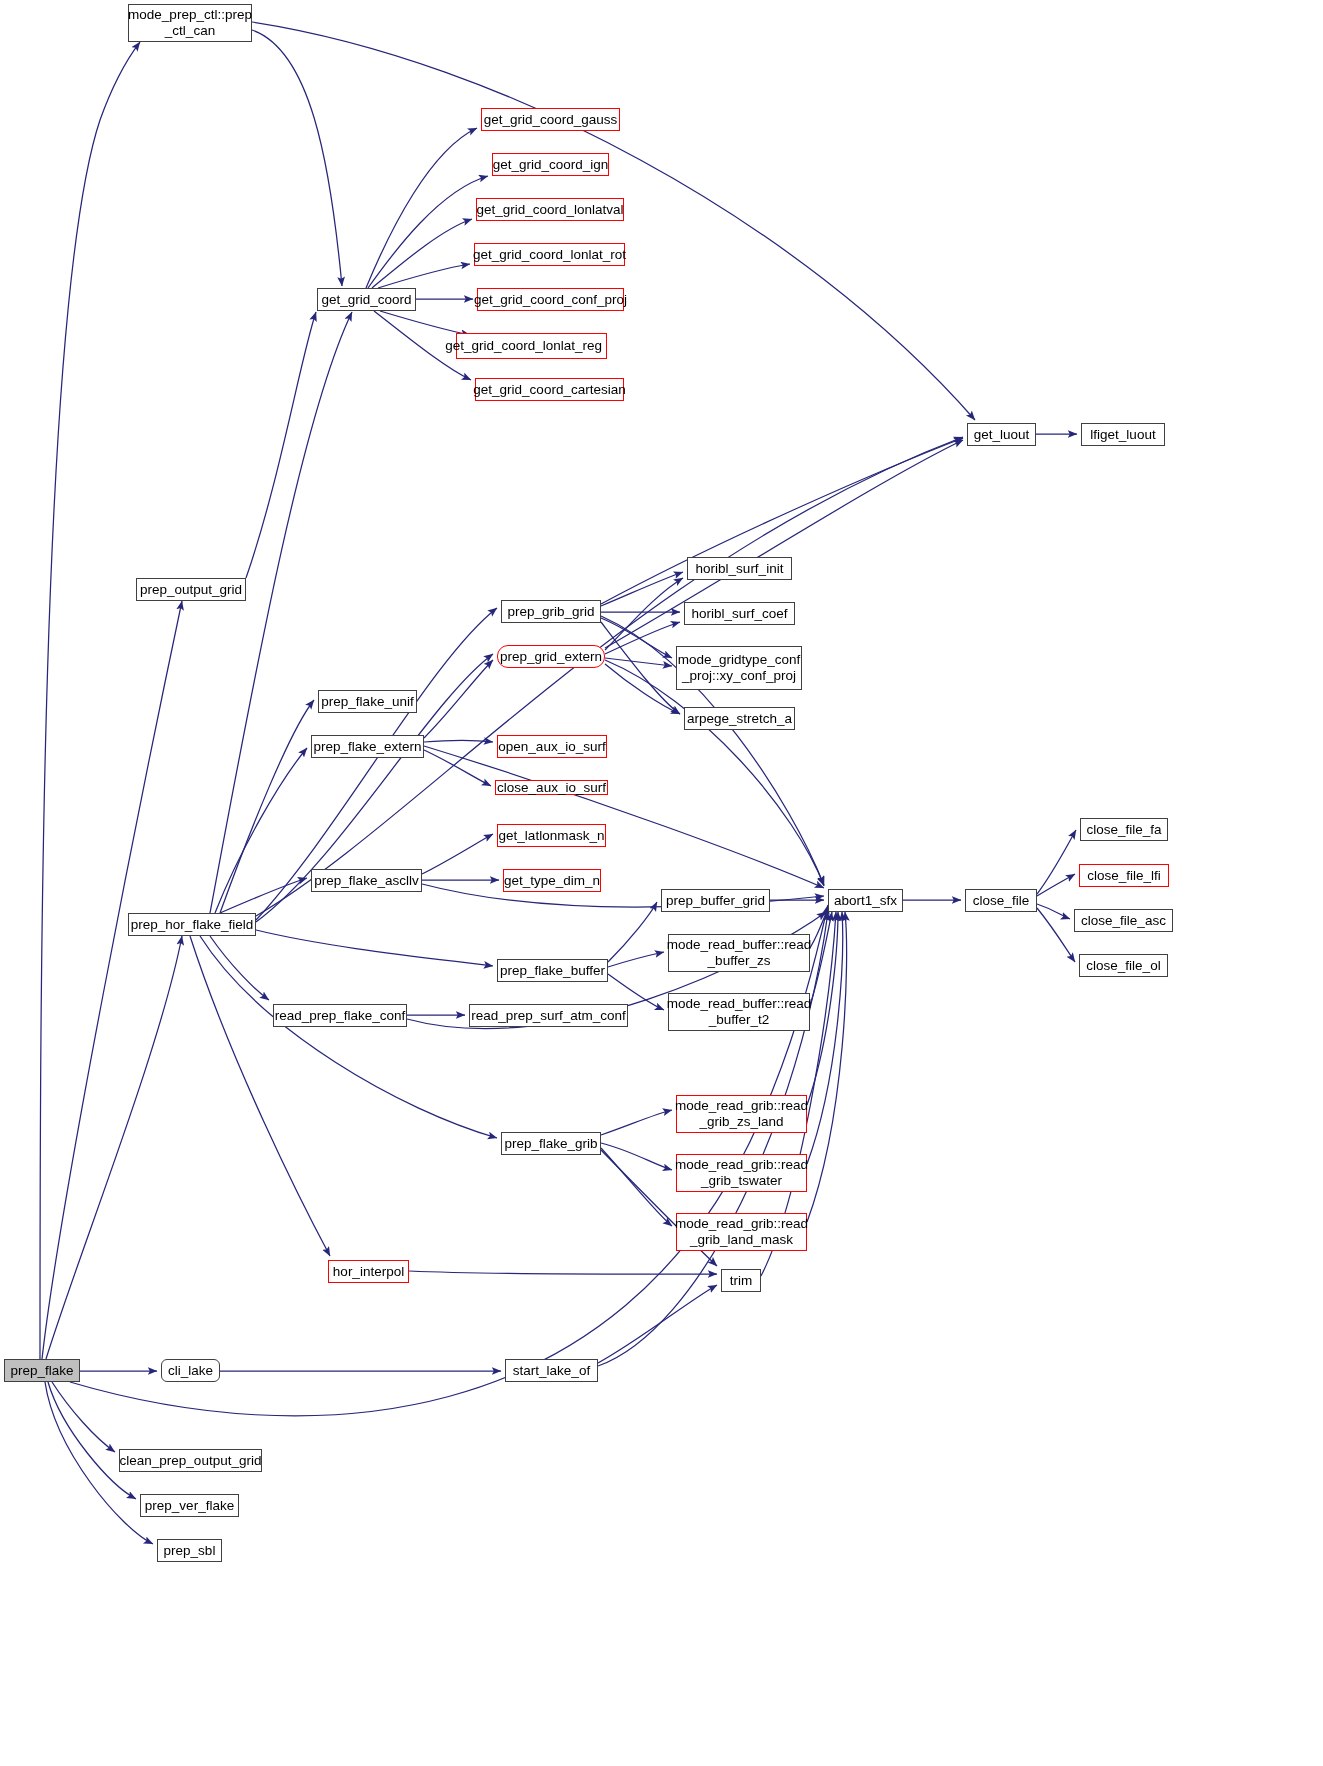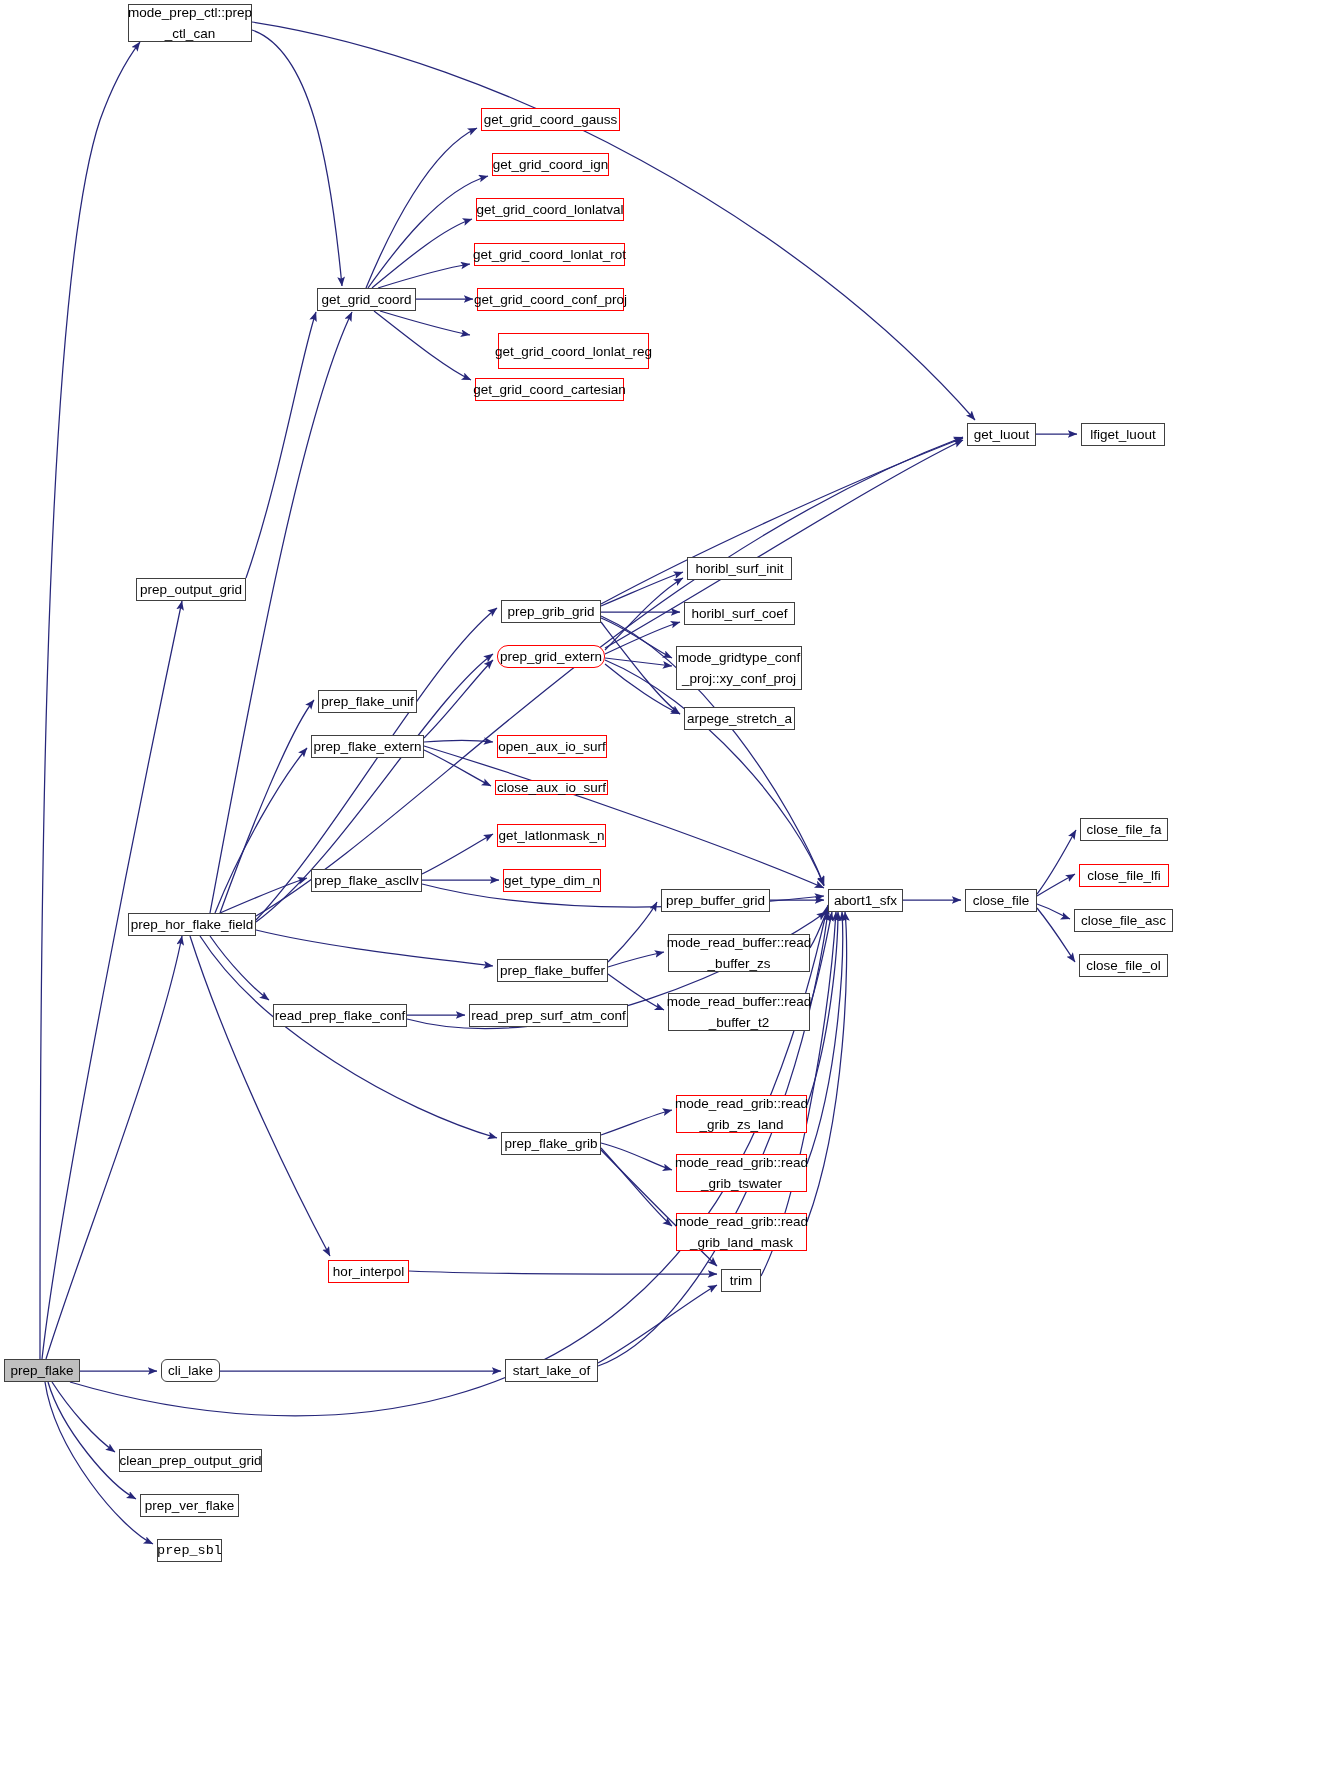--- a/index.html
+++ b/index.html
@@ -11,21 +11,21 @@
     position:absolute;
     box-sizing:border-box;
     display:flex;
     align-items:center;
     justify-content:center;
     text-align:center;
     background:#ffffff;
     border:1px solid #404040;
     color:#000000;
     font-size:13.5px;
-    line-height:21px;
+    line-height:16px;
     letter-spacing:0px;
     white-space:pre-line;
     padding:0 4px;
     z-index:5;
   }
   .node.red{ border:1px solid #ff0000; }
   .node.root{ background:#bfbfbf; border:1px solid #404040; }
   .node .lbl{display:block;}
 </style>
 </head>
@@ -116,21 +116,21 @@
       </g>
   </svg>
   <div id="node-layer">
       <div class="node" style="left: 128px; top: 4px; width: 124px; height: 38px;"><span class="lbl">mode_prep_ctl::prep
 _ctl_can</span></div>
       <div class="node red" style="left: 481px; top: 108px; width: 139px; height: 23px;"><span class="lbl">get_grid_coord_gauss</span></div>
       <div class="node red" style="left: 492px; top: 153px; width: 117px; height: 23px;"><span class="lbl">get_grid_coord_ign</span></div>
       <div class="node red" style="left: 476px; top: 198px; width: 148px; height: 23px;"><span class="lbl">get_grid_coord_lonlatval</span></div>
       <div class="node red" style="left: 474px; top: 243px; width: 151px; height: 23px;"><span class="lbl">get_grid_coord_lonlat_rot</span></div>
       <div class="node red" style="left: 477px; top: 288px; width: 147px; height: 23px;"><span class="lbl">get_grid_coord_conf_proj</span></div>
-      <div class="node red" style="left: 498px; top: 333px; width: 151px; height: 36px;"><span class="lbl">get_grid_coord_lonlat_reg</span></div>
+      <div class="node red" style="left: 456px; top: 333px; width: 151px; height: 26px; justify-content: flex-end;"><span class="lbl">get_grid_coord_lonlat_reg</span></div>
       <div class="node red" style="left: 475px; top: 378px; width: 149px; height: 23px;"><span class="lbl">get_grid_coord_cartesian</span></div>
       <div class="node" style="left: 317px; top: 288px; width: 99px; height: 23px;"><span class="lbl">get_grid_coord</span></div>
       <div class="node" style="left: 967px; top: 423px; width: 69px; height: 23px;"><span class="lbl">get_luout</span></div>
       <div class="node" style="left: 1081px; top: 423px; width: 84px; height: 23px;"><span class="lbl">lfiget_luout</span></div>
       <div class="node" style="left: 136px; top: 578px; width: 110px; height: 23px;"><span class="lbl">prep_output_grid</span></div>
       <div class="node" style="left: 687px; top: 557px; width: 105px; height: 23px;"><span class="lbl">horibl_surf_init</span></div>
       <div class="node" style="left: 684px; top: 602px; width: 111px; height: 23px;"><span class="lbl">horibl_surf_coef</span></div>
       <div class="node" style="left: 501px; top: 600px; width: 100px; height: 23px;"><span class="lbl">prep_grib_grid</span></div>
       <div class="node red" style="left: 497px; top: 645px; width: 108px; height: 23px; border-radius: 11px;"><span class="lbl">prep_grid_extern</span></div>
       <div class="node" style="left: 676px; top: 646px; width: 126px; height: 44px;"><span class="lbl">mode_gridtype_conf
@@ -165,15 +165,15 @@
       <div class="node red" style="left: 676px; top: 1213px; width: 131px; height: 38px;"><span class="lbl">mode_read_grib::read
 _grib_land_mask</span></div>
       <div class="node" style="left: 501px; top: 1132px; width: 100px; height: 23px;"><span class="lbl">prep_flake_grib</span></div>
       <div class="node red" style="left: 328px; top: 1260px; width: 81px; height: 23px;"><span class="lbl">hor_interpol</span></div>
       <div class="node" style="left: 721px; top: 1269px; width: 40px; height: 23px;"><span class="lbl">trim</span></div>
       <div class="node root" style="left: 4px; top: 1359px; width: 76px; height: 23px;"><span class="lbl">prep_flake</span></div>
       <div class="node" style="left: 161px; top: 1359px; width: 59px; height: 23px; border-radius: 6px;"><span class="lbl">cli_lake</span></div>
       <div class="node" style="left: 505px; top: 1359px; width: 93px; height: 23px;"><span class="lbl">start_lake_of</span></div>
       <div class="node" style="left: 119px; top: 1449px; width: 143px; height: 23px;"><span class="lbl">clean_prep_output_grid</span></div>
       <div class="node" style="left: 140px; top: 1494px; width: 99px; height: 23px;"><span class="lbl">prep_ver_flake</span></div>
-      <div class="node" style="left: 157px; top: 1539px; width: 65px; height: 23px; font-family: Liberation Mono, monospace;"><span class="lbl">prep_sbl</span></div>
+      <div class="node" style="left: 157px; top: 1539px; width: 65px; height: 23px;"><span class="lbl">prep_sbl</span></div>
     </div>
 </div>
 
 </body></html>

